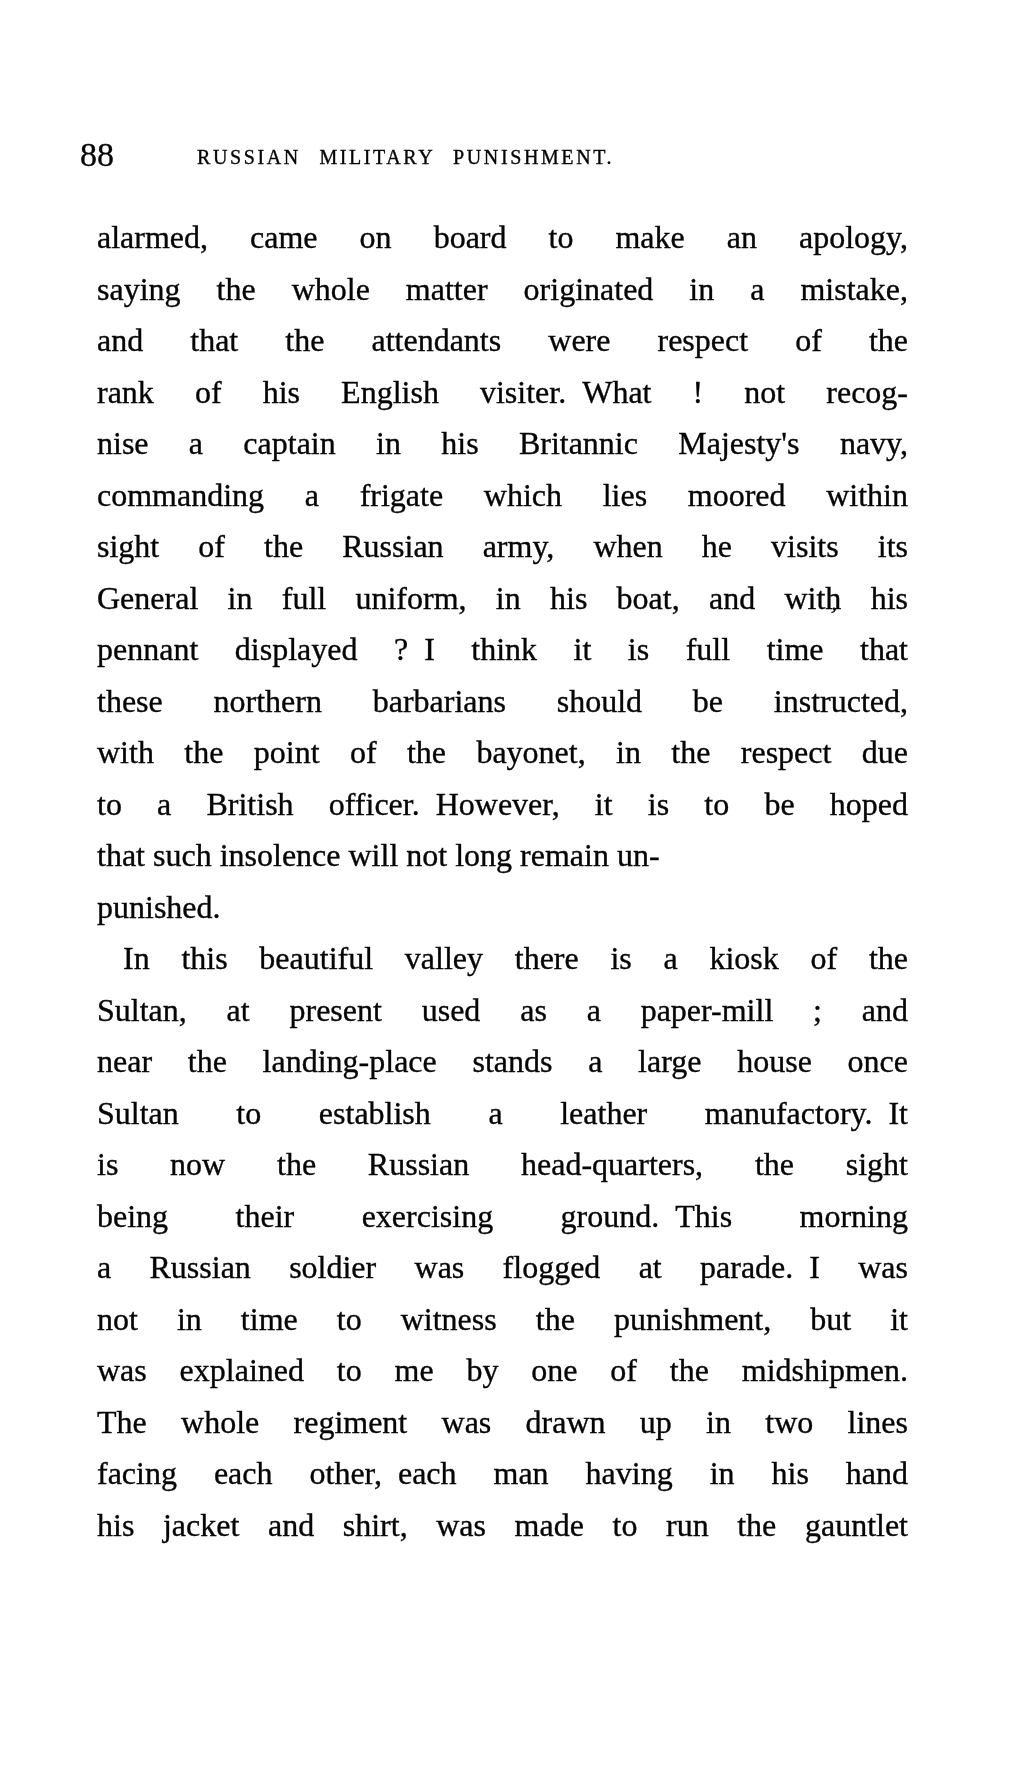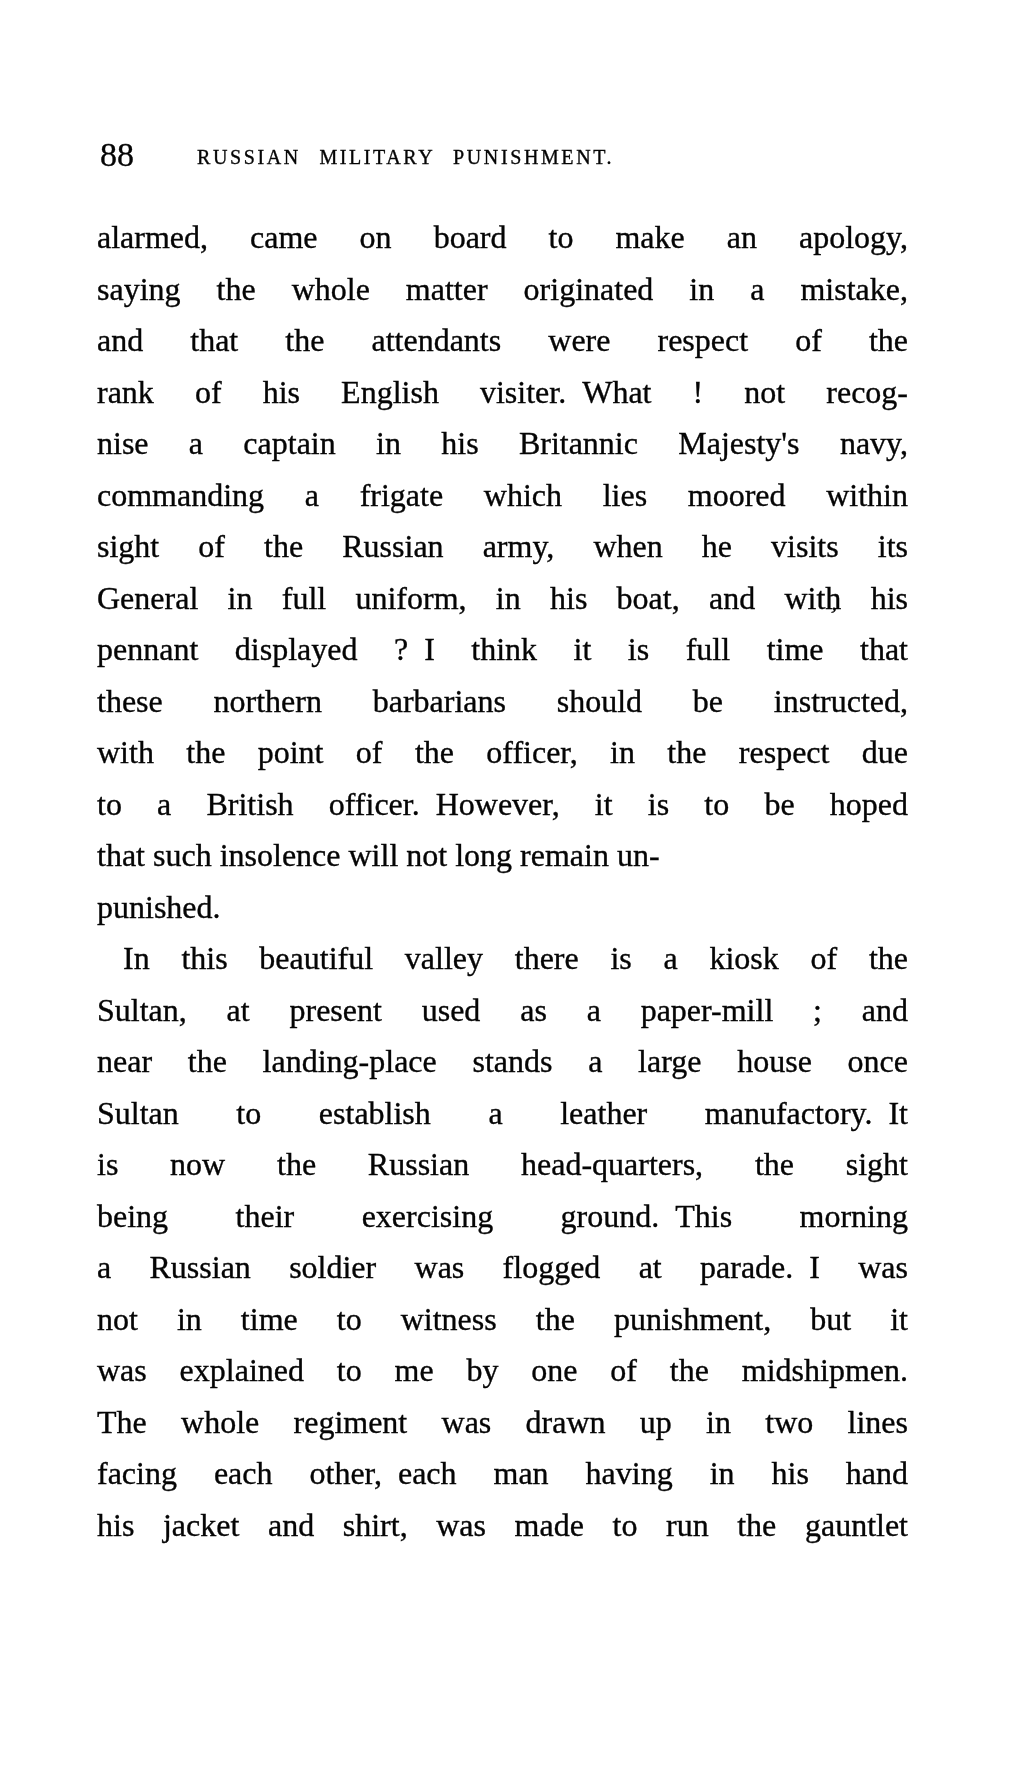--- a/index.html
+++ b/index.html
@@ -8,21 +8,21 @@
     width:1025px;
     height:1775px;
     background:#ffffff;
     font-family:"Liberation Serif","DejaVu Serif",serif;
     color:#050505;
     overflow:hidden;
     -webkit-text-stroke:0.35px #050505;
   }
   .page-number{
     position:absolute;
-    left:100px;
+    left:80px;
     top:138px;
     font-size:34px;
     line-height:1;
     text-align:center;
   }
   .running-title{
     position:absolute;
     left:197px;
     top:147px;
     font-size:20px;
@@ -73,21 +73,21 @@
     <div class="line">alarmed, came on board to make an apology,</div>
     <div class="line">saying the whole matter originated in a mistake,</div>
     <div class="line">and that the attendants were respect of the</div>
     <div class="line">rank of his English visiter. What ! not recog-</div>
     <div class="line">nise a captain in his Britannic Majesty's navy,</div>
     <div class="line">commanding a frigate which lies moored within</div>
     <div class="line">sight of the Russian army, when he visits its</div>
     <div class="line">General in full uniform, in his boat, and with his</div>
     <div class="line">pennant displayed ? I think it is full time that</div>
     <div class="line">these northern barbarians should be instructed,</div>
-    <div class="line">with the point of the officer, in the respect due</div>
+    <div class="line">with the point of the bayonet, in the respect due</div>
     <div class="line">to a British officer. However, it is to be hoped</div>
     <div class="line par-end">that such insolence will not long remain un-</div>
     <div class="line par-end">punished.</div>
     <div class="line indent">In this beautiful valley there is a kiosk of the</div>
     <div class="line">Sultan, at present used as a paper-mill ; and</div>
     <div class="line">near the landing-place stands a large house once</div>
     <div class="line">Sultan to establish a leather manufactory. It</div>
     <div class="line">is now the Russian head-quarters, the sight</div>
     <div class="line">being their exercising ground. This morning</div>
     <div class="line">a Russian soldier was flogged at parade. I was</div>

